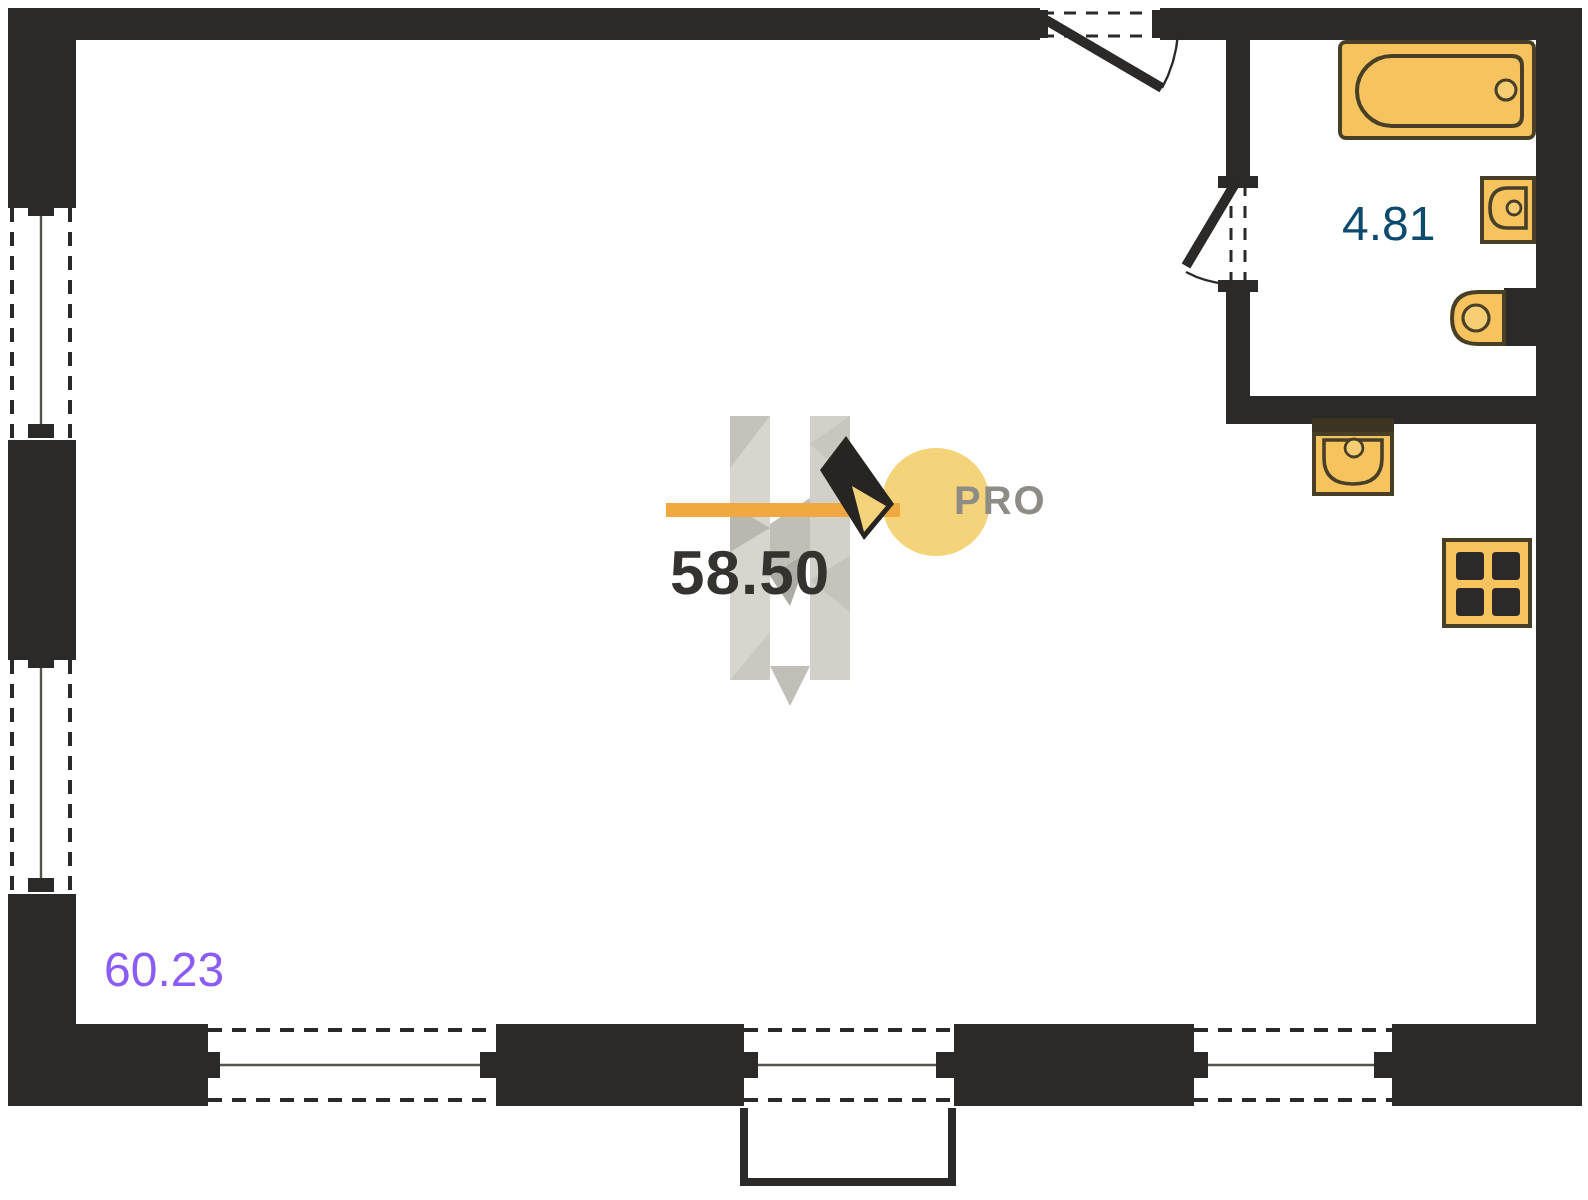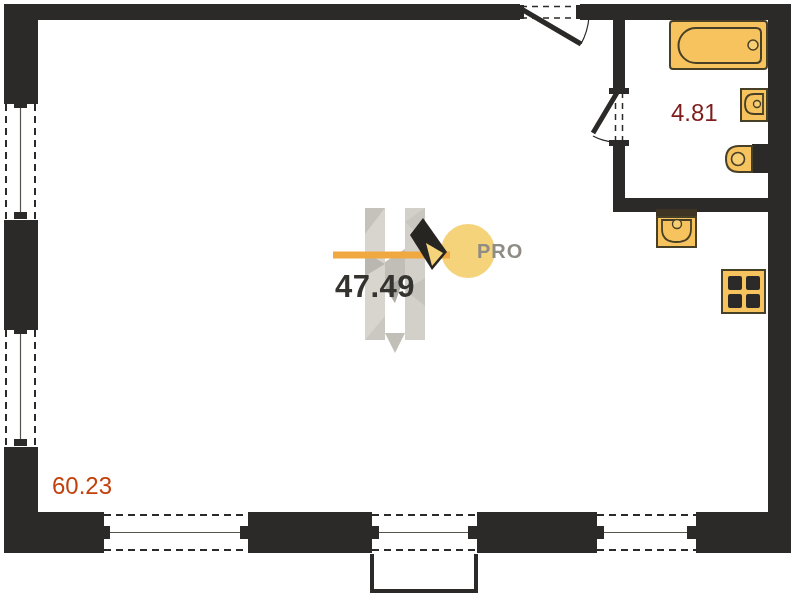--- a/index.html
+++ b/index.html
@@ -17,25 +17,25 @@
     font-family:"Liberation Sans", sans-serif;
     white-space:nowrap;
     line-height:1;
   }
   #label-main{
     left:335px;top:271px;
     font-size:31px;font-weight:700;letter-spacing:0.5px;color:#35332f;
   }
   #label-bath{
     left:671px;top:101px;
-    font-size:24px;font-weight:400;color:#7f1d1d;
+    font-size:24px;font-weight:400;color:#0c4a6e;
   }
   #label-secondary{
     left:52px;top:474px;
-    font-size:24px;font-weight:400;color:#c2410c;
+    font-size:24px;font-weight:400;color:#8b5cf6;
   }
   #label-pro{
     left:477px;top:241px;
     font-size:20px;font-weight:600;letter-spacing:1px;color:#8e8c84;
   }
 </style>
 </head>
 <body>
 
 <div id="stage">
@@ -178,17 +178,17 @@
 
     <g>
       <rect x="722" y="270" width="43" height="43" fill="#f6c35e" stroke="#474027" stroke-width="2"></rect>
       <rect x="728" y="276" width="14" height="14" rx="2" fill="#2b2a28"></rect>
       <rect x="746" y="276" width="14" height="14" rx="2" fill="#2b2a28"></rect>
       <rect x="728" y="294" width="14" height="14" rx="2" fill="#2b2a28"></rect>
       <rect x="746" y="294" width="14" height="14" rx="2" fill="#2b2a28"></rect>
     </g>
   </svg>
 
-  <div class="area-label" id="label-main">47.49</div>
+  <div class="area-label" id="label-main">58.50</div>
   <div class="area-label" id="label-bath">4.81</div>
   <div class="area-label" id="label-secondary">60.23</div>
   <div class="area-label" id="label-pro">PRO</div>
 </div>
 
 </body></html>

